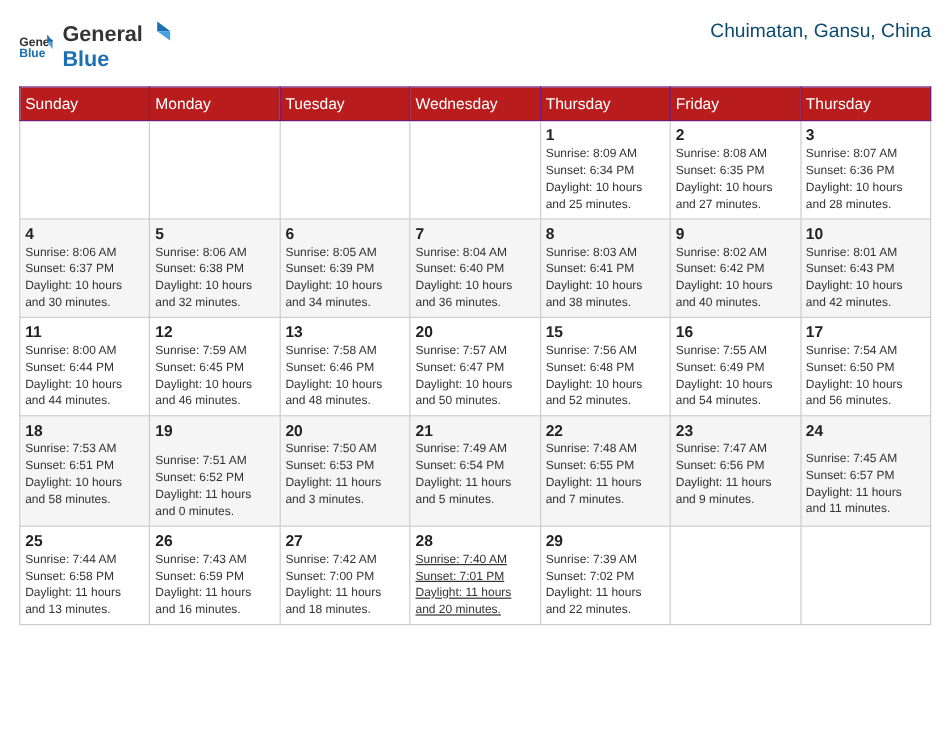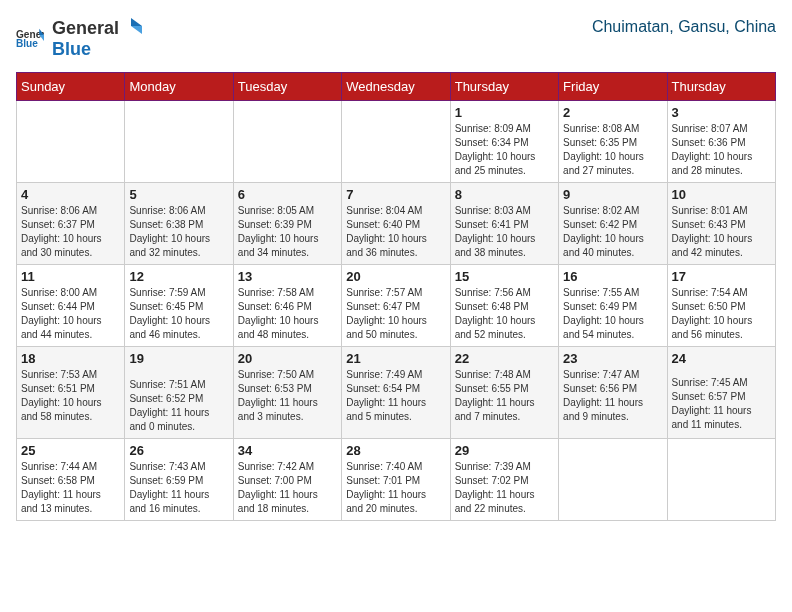--- a/index.html
+++ b/index.html
@@ -298,29 +298,29 @@
 and 13 minutes.</div>
         </td>
         <td>
           <div class="day-number">26</div>
           <div class="day-info" style="white-space: pre-line;">Sunrise: 7:43 AM
 Sunset: 6:59 PM
 Daylight: 11 hours
 and 16 minutes.</div>
         </td>
         <td>
-          <div class="day-number">34</div>
+          <div class="day-number">27</div>
           <div class="day-info" style="white-space: pre-line;">Sunrise: 7:42 AM
 Sunset: 7:00 PM
 Daylight: 11 hours
 and 18 minutes.</div>
         </td>
         <td>
           <div class="day-number">28</div>
-          <div class="day-info" style="white-space: pre-line;">Sunrise: 7:40 AM
+          <div class="day-info" style="white-space: pre-line; text-decoration: underline;">Sunrise: 7:40 AM
 Sunset: 7:01 PM
 Daylight: 11 hours
 and 20 minutes.</div>
         </td>
         <td>
           <div class="day-number">29</div>
           <div class="day-info" style="white-space: pre-line;">Sunrise: 7:39 AM
 Sunset: 7:02 PM
 Daylight: 11 hours
 and 22 minutes.</div>

